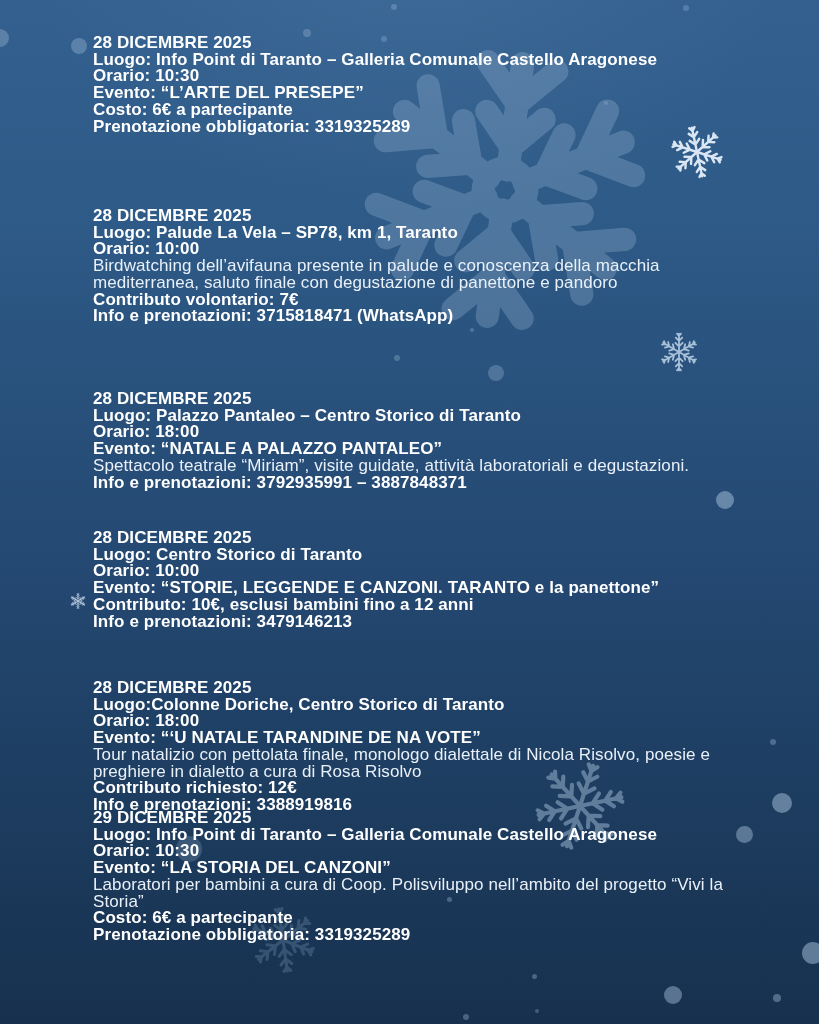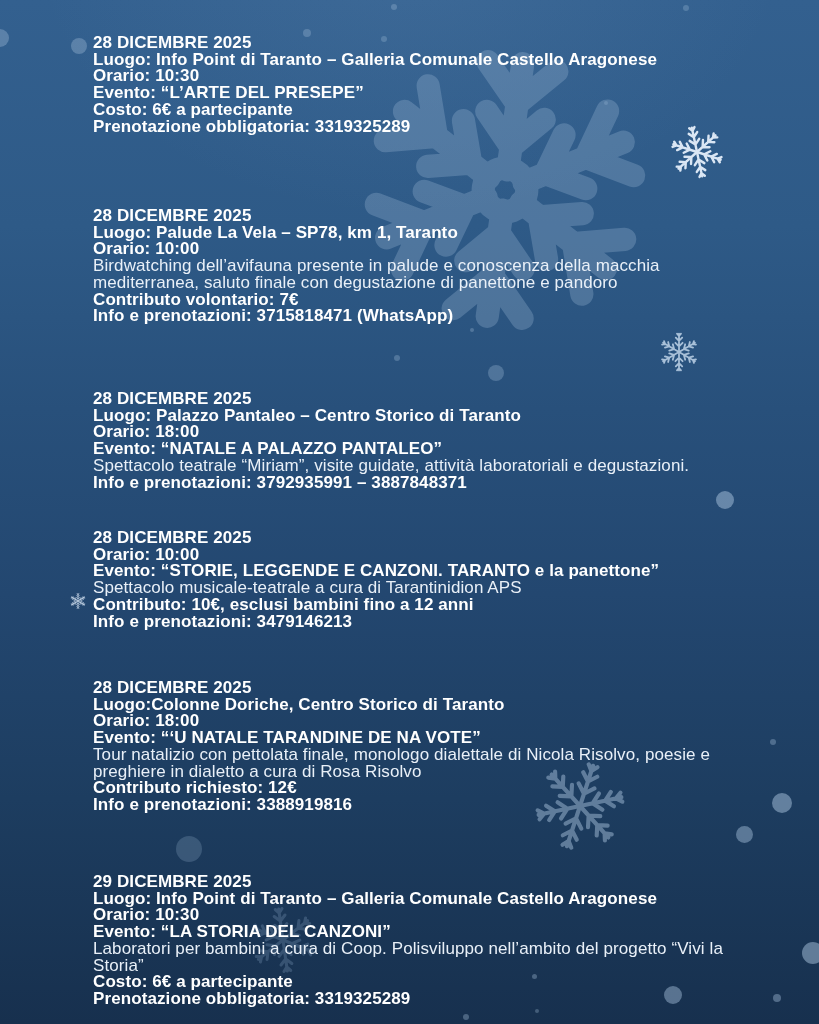--- a/index.html
+++ b/index.html
@@ -123,36 +123,36 @@
       <section class="event" style="top: 391px;">
         <div class="line bold">28 DICEMBRE 2025</div>
         <div class="line bold">Luogo: Palazzo Pantaleo – Centro Storico di Taranto</div>
         <div class="line bold">Orario: 18:00</div>
         <div class="line bold">Evento: “NATALE A PALAZZO PANTALEO”</div>
         <div class="line reg">Spettacolo teatrale “Miriam”, visite guidate, attività laboratoriali e degustazioni.</div>
         <div class="line bold">Info e prenotazioni: 3792935991 – 3887848371</div>
       </section>
       <section class="event" style="top: 530px;">
         <div class="line bold">28 DICEMBRE 2025</div>
+        <div class="line bold">Luogo: Centro Storico di Taranto</div>
         <div class="line bold">Orario: 10:00</div>
         <div class="line bold">Evento: “STORIE, LEGGENDE E CANZONI. TARANTO e la panettone”</div>
-        <div class="line reg">Spettacolo musicale-teatrale a cura di Tarantinidion APS</div>
         <div class="line bold">Contributo: 10€, esclusi bambini fino a 12 anni</div>
         <div class="line bold">Info e prenotazioni: 3479146213</div>
       </section>
       <section class="event" style="top: 680px;">
         <div class="line bold">28 DICEMBRE 2025</div>
         <div class="line bold">Luogo:Colonne Doriche, Centro Storico di Taranto</div>
         <div class="line bold">Orario: 18:00</div>
         <div class="line bold">Evento: “‘U NATALE TARANDINE DE NA VOTE”</div>
         <div class="line reg">Tour natalizio con pettolata finale, monologo dialettale di Nicola Risolvo, poesie e preghiere in dialetto a cura di Rosa Risolvo</div>
         <div class="line bold">Contributo richiesto: 12€</div>
         <div class="line bold">Info e prenotazioni: 3388919816</div>
       </section>
-      <section class="event" style="top: 874px;">
+      <section class="event" style="top: 810px;">
         <div class="line bold">29 DICEMBRE 2025</div>
         <div class="line bold">Luogo: Info Point di Taranto – Galleria Comunale Castello Aragonese</div>
         <div class="line bold">Orario: 10:30</div>
         <div class="line bold">Evento: “LA STORIA DEL CANZONI”</div>
         <div class="line reg">Laboratori per bambini a cura di Coop. Polisviluppo nell’ambito del progetto “Vivi la Storia”</div>
         <div class="line bold">Costo: 6€ a partecipante</div>
         <div class="line bold">Prenotazione obbligatoria: 3319325289</div>
       </section>
     </main>
 

